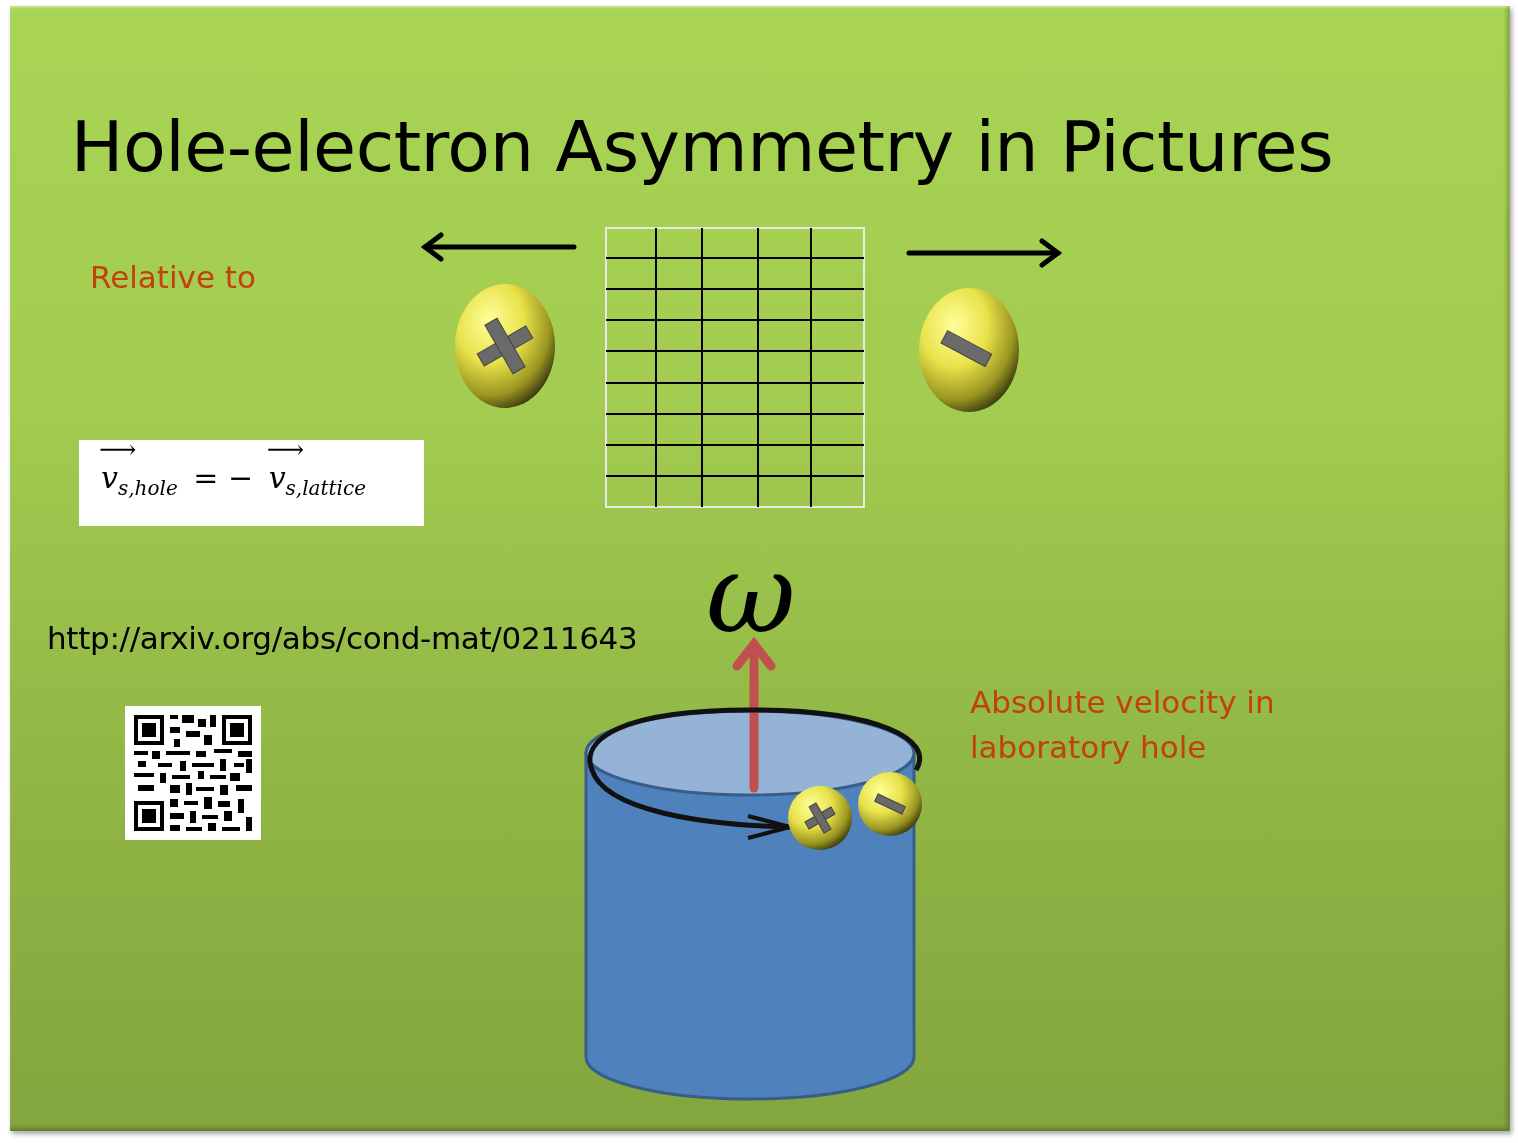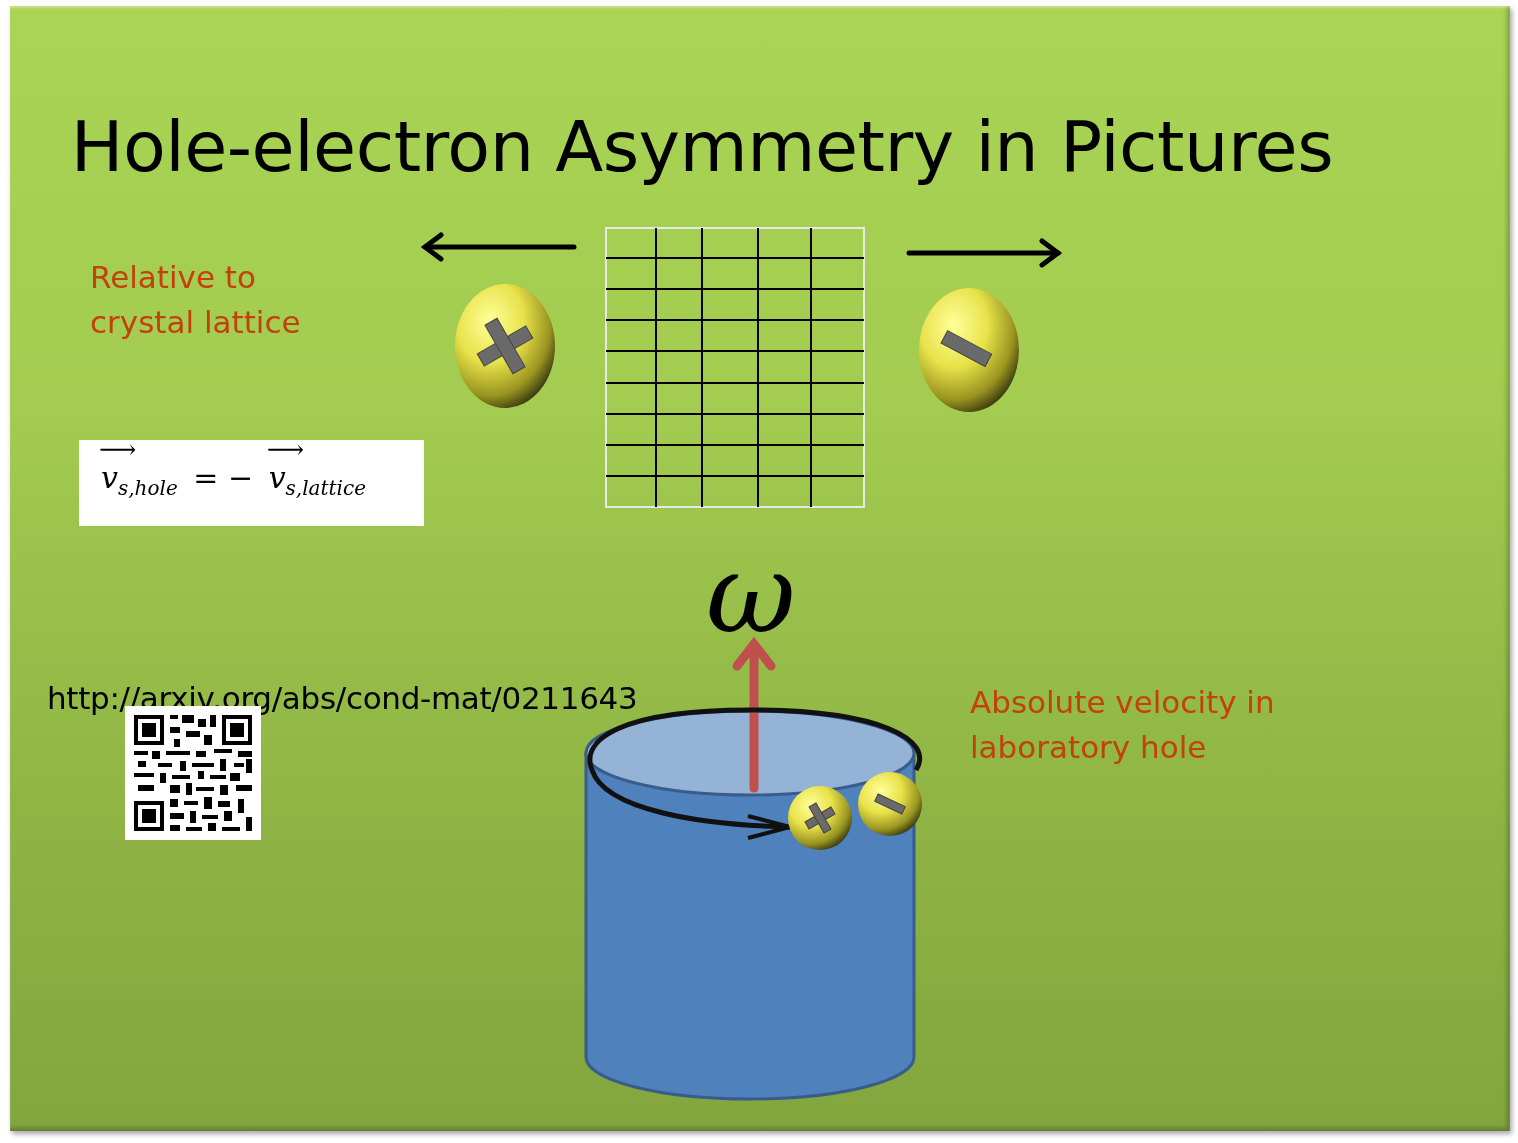--- a/index.html
+++ b/index.html
@@ -21,38 +21,37 @@
 </style>
 </head>
 <body>
 
 <div class="slide"></div>
 
 <div class="abs title">Hole-electron Asymmetry in Pictures</div>
 
 <div class="abs red" style="left:90px;top:255px;">
   <div>Relative to</div>
-  <div>crystal lattice</div>
 </div>
 
 <div class="abs eqbox">
   <div class="eq">
     <span style="position:relative;">
       <span style="position:absolute;left:-2px;top:-26px;font-style:normal;font-size:26px;">⟶</span>
       <span>v</span><sub>s,hole</sub>
     </span>
     <span style="font-style:normal;margin:0 6px;">= −</span>
     <span style="position:relative;">
       <span style="position:absolute;left:-2px;top:-26px;font-style:normal;font-size:26px;">⟶</span>
       <span>v</span><sub>s,lattice</sub>
     </span>
   </div>
 </div>
 
-<div class="abs url" style="left:47px;top:680px;">http://arxiv.org/abs/cond-mat/0211643</div>
+<div class="abs url" style="left:47px;top:620px;">http://arxiv.org/abs/cond-mat/0211643</div>
 
 <div class="abs qr">
   <svg width="136" height="134" viewBox="0 0 136 134">
     <g fill="#000">
       <rect x="9" y="9" width="30" height="30"></rect>
         <rect x="13" y="13" width="22" height="22" fill="#fff"></rect>
         <rect x="17" y="17" width="14" height="14"></rect>
       <rect x="97" y="9" width="30" height="30"></rect>
         <rect x="101" y="13" width="22" height="22" fill="#fff"></rect>
         <rect x="105" y="17" width="14" height="14"></rect>

